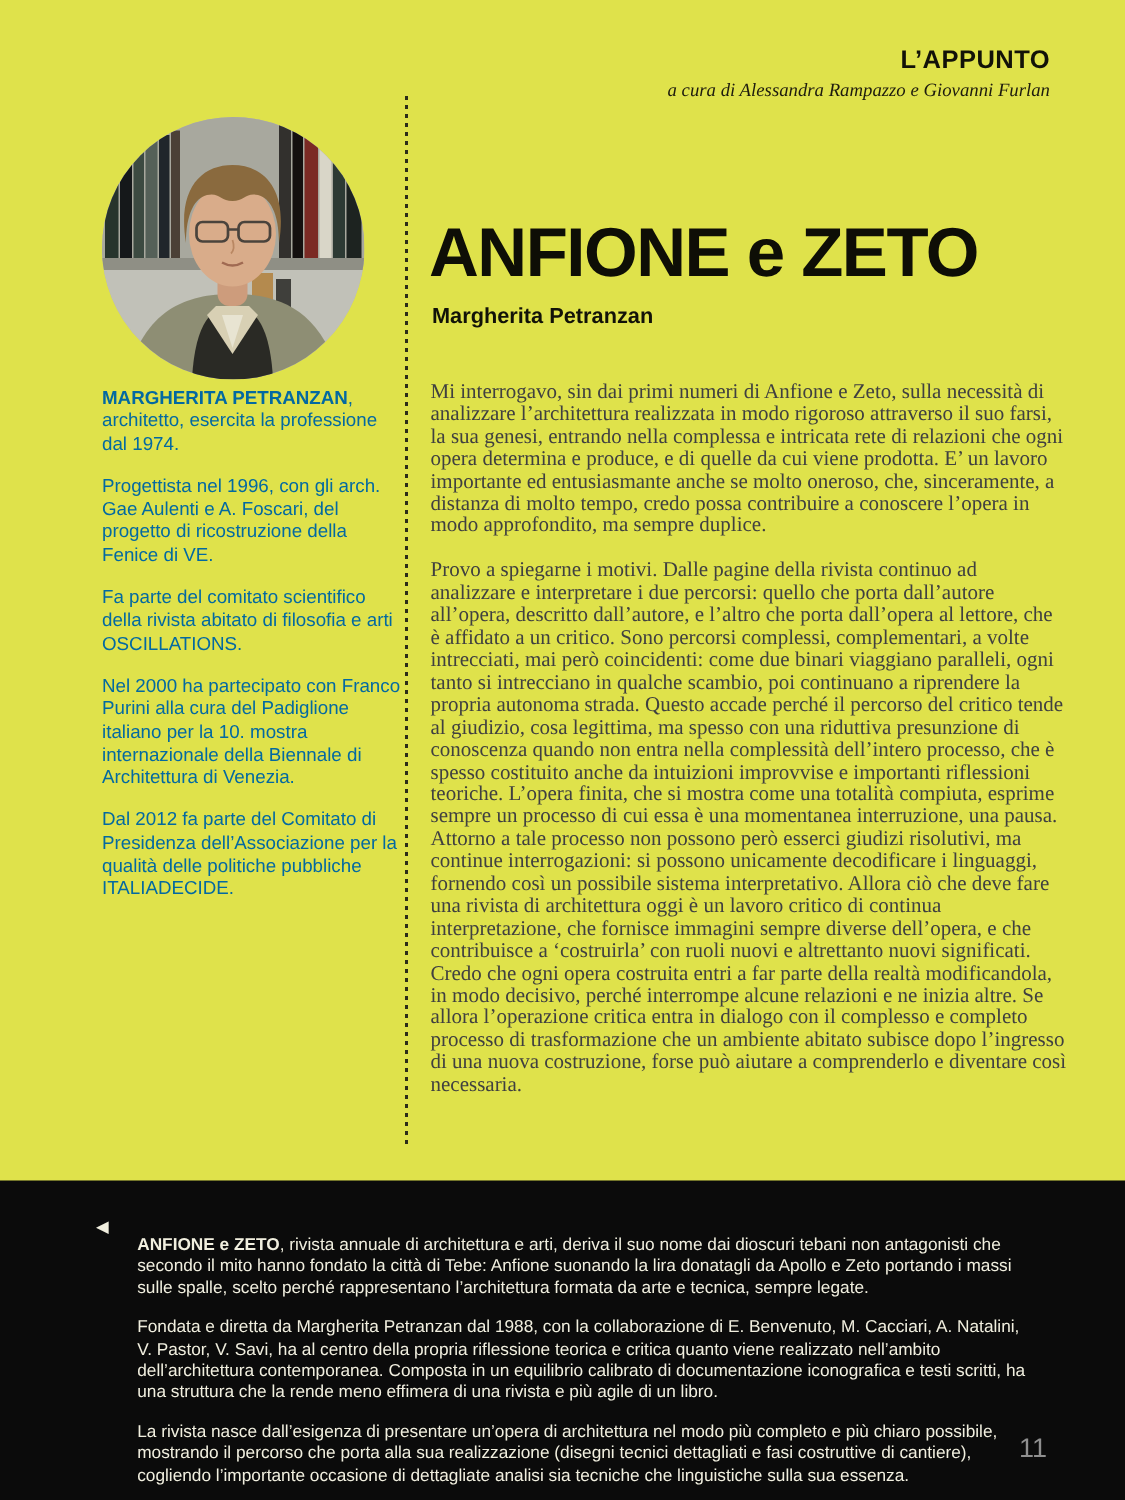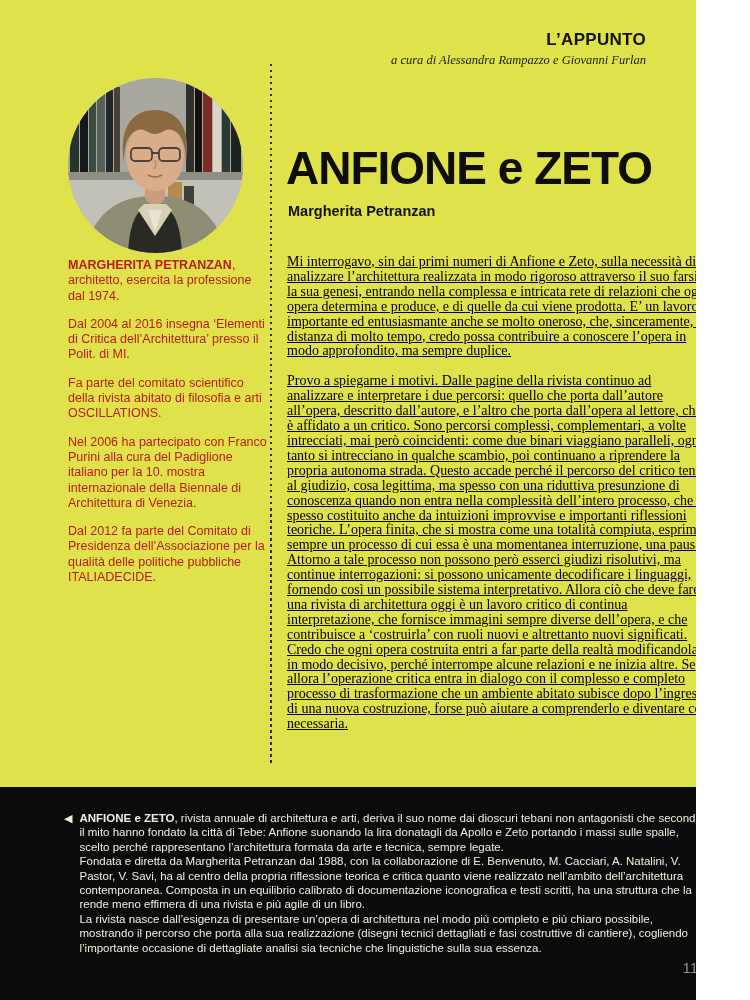--- a/index.html
+++ b/index.html
@@ -1,17 +1,17 @@
 <!DOCTYPE html>
 <html><head>
 <meta charset="utf-8">
 <style>
   html,body { margin:0; padding:0; }
   .page {
-    position:relative; width:696px; height:1000px;
+    position:relative; width:750px; height:1000px;
     background:#dfe24b; overflow:hidden;
     font-family:"Liberation Sans", sans-serif;
     color:#1d1b0e;
   }
 
   
   .header { position:absolute; top:30px; right:50px; text-align:right; }
   .header-title { font-weight:bold; font-size:17px; letter-spacing:0.3px; color:#121208; }
   .header-byline { font-family:"Liberation Serif", serif; font-style:italic; font-size:12.5px; margin-top:3px; color:#1d1b0e; }
 
@@ -26,40 +26,40 @@
   }
 
   
   .article-title {
     position:absolute; left:286px; top:141px;
     font-size:46px; font-weight:bold; letter-spacing:-1px; color:#0e0e06;
   }
   .article-author { position:absolute; left:288px; top:203px; font-size:14.5px; font-weight:bold; color:#121208; }
   .body-col {
     position:absolute; left:287px; top:255px; width:424px;
-    font-family:"Liberation Serif", serif; font-size:14px; line-height:14.9px; color:#000000;text-decoration:underline;
+    font-family:"Liberation Serif", serif; font-size:14px; line-height:14.9px; color:#404040;
   }
   .body-col p { margin:0 0 15px 0; }
 
   
-  .sidebar { position:absolute; left:68px; top:258px; width:202px; font-size:12.5px; line-height:15.3px; color:#b91c1c; }
+  .sidebar { position:absolute; left:68px; top:258px; width:202px; font-size:12.5px; line-height:15.3px; color:#0369a1; }
   .sidebar p { margin:0 0 13px 0; }
   .sidebar strong { font-weight:bold; }
 
   
   .footer { position:absolute; left:0; top:787px; width:750px; height:213px; background:#0b0b0b; }
   .footer-inner {
     position:absolute; left:64px; top:24px; width:640px;
     display:flex; align-items:flex-start; gap:7px;
     color:#f1efdf; font-size:11.5px; line-height:14.4px;
   }
   .footer-arrow { font-size:11px; line-height:14.4px; flex:0 0 auto; }
-  .footer-text p { margin:0; }
+  .footer-text p { margin:12px; }
   .footer-text strong { font-weight:bold; }
-  .page-number { position:absolute; right:52px; bottom:24px; color:#8f8f8f; font-size:15px; }
+  .page-number { position:absolute; right:52px; bottom:24px; color:#8f8f8f; font-size:18px; }
 </style>
 </head>
 <body>
 
 <div class="page">
 
   <div class="header">
     <div class="header-title">L’APPUNTO</div>
     <div class="header-byline">a cura di Alessandra Rampazzo e Giovanni Furlan</div>
   </div>
@@ -115,23 +115,23 @@
   <div class="article-title">ANFIONE e ZETO</div>
   <div class="article-author">Margherita Petranzan</div>
 
   <div class="body-col">
     <p>Mi interrogavo, sin dai primi numeri di Anfione e Zeto, sulla necessità di analizzare l’architettura realizzata in modo rigoroso attraverso il suo farsi, la sua genesi, entrando nella complessa e intricata rete di relazioni che ogni opera determina e produce, e di quelle da cui viene prodotta. E’ un lavoro importante ed entusiasmante anche se molto oneroso, che, sinceramente, a distanza di molto tempo, credo possa contribuire a conoscere l’opera in modo approfondito, ma sempre duplice.</p>
     <p>Provo a spiegarne i motivi. Dalle pagine della rivista continuo ad analizzare e interpretare i due percorsi: quello che porta dall’autore all’opera, descritto dall’autore, e l’altro che porta dall’opera al lettore, che è affidato a un critico. Sono percorsi complessi, complementari, a volte intrecciati, mai però coincidenti: come due binari viaggiano paralleli, ogni tanto si intrecciano in qualche scambio, poi continuano a riprendere la propria autonoma strada. Questo accade perché il percorso del critico tende al giudizio, cosa legittima, ma spesso con una riduttiva presunzione di conoscenza quando non entra nella complessità dell’intero processo, che è spesso costituito anche da intuizioni improvvise e importanti riflessioni teoriche. L’opera finita, che si mostra come una totalità compiuta, esprime sempre un processo di cui essa è una momentanea interruzione, una pausa. Attorno a tale processo non possono però esserci giudizi risolutivi, ma continue interrogazioni: si possono unicamente decodificare i linguaggi, fornendo così un possibile sistema interpretativo. Allora ciò che deve fare una rivista di architettura oggi è un lavoro critico di continua interpretazione, che fornisce immagini sempre diverse dell’opera, e che contribuisce a ‘costruirla’ con ruoli nuovi e altrettanto nuovi significati. Credo che ogni opera costruita entri a far parte della realtà modificandola, in modo decisivo, perché interrompe alcune relazioni e ne inizia altre. Se allora l’operazione critica entra in dialogo con il complesso e completo processo di trasformazione che un ambiente abitato subisce dopo l’ingresso di una nuova costruzione, forse può aiutare a comprenderlo e diventare così necessaria.</p>
   </div>
 
   <div class="sidebar">
     <p><strong>MARGHERITA PETRANZAN</strong><span>, architetto, esercita la professione dal 1974.</span></p>
-    <p>Dal 2004 al 2016 insegna ‘Elementi di Critica dell’Architettura’ presso il Polit. di MI.</p>
+    <p>Progettista nel 1996, con gli arch. Gae Aulenti e A. Foscari, del progetto di ricostruzione della Fenice di VE.</p>
     <p>Fa parte del comitato scientifico della rivista abitato di filosofia e arti OSCILLATIONS.</p>
-    <p>Nel 2006 ha partecipato con Franco Purini alla cura del Padiglione italiano per la 10. mostra internazionale della Biennale di Architettura di Venezia.</p>
+    <p>Nel 2000 ha partecipato con Franco Purini alla cura del Padiglione italiano per la 10. mostra internazionale della Biennale di Architettura di Venezia.</p>
     <p>Dal 2012 fa parte del Comitato di Presidenza dell’Associazione per la qualità delle politiche pubbliche ITALIADECIDE.</p>
   </div>
 
   <div class="footer">
     <div class="footer-inner">
       <span class="footer-arrow">◀</span>
       <div class="footer-text">
         <p><strong>ANFIONE e ZETO</strong><span>, rivista annuale di architettura e arti, deriva il suo nome dai dioscuri tebani non antagonisti che secondo il mito hanno fondato la città di Tebe: Anfione suonando la lira donatagli da Apollo e Zeto portando i massi sulle spalle, scelto perché rappresentano l’architettura formata da arte e tecnica, sempre legate.</span></p>
         <p>Fondata e diretta da Margherita Petranzan dal 1988, con la collaborazione di E. Benvenuto, M. Cacciari, A. Natalini, V. Pastor, V. Savi, ha al centro della propria riflessione teorica e critica quanto viene realizzato nell’ambito dell’architettura contemporanea. Composta in un equilibrio calibrato di documentazione iconografica e testi scritti, ha una struttura che la rende meno effimera di una rivista e più agile di un libro.</p>
         <p>La rivista nasce dall’esigenza di presentare un’opera di architettura nel modo più completo e più chiaro possibile, mostrando il percorso che porta alla sua realizzazione (disegni tecnici dettagliati e fasi costruttive di cantiere), cogliendo l’importante occasione di dettagliate analisi sia tecniche che linguistiche sulla sua essenza.</p>

